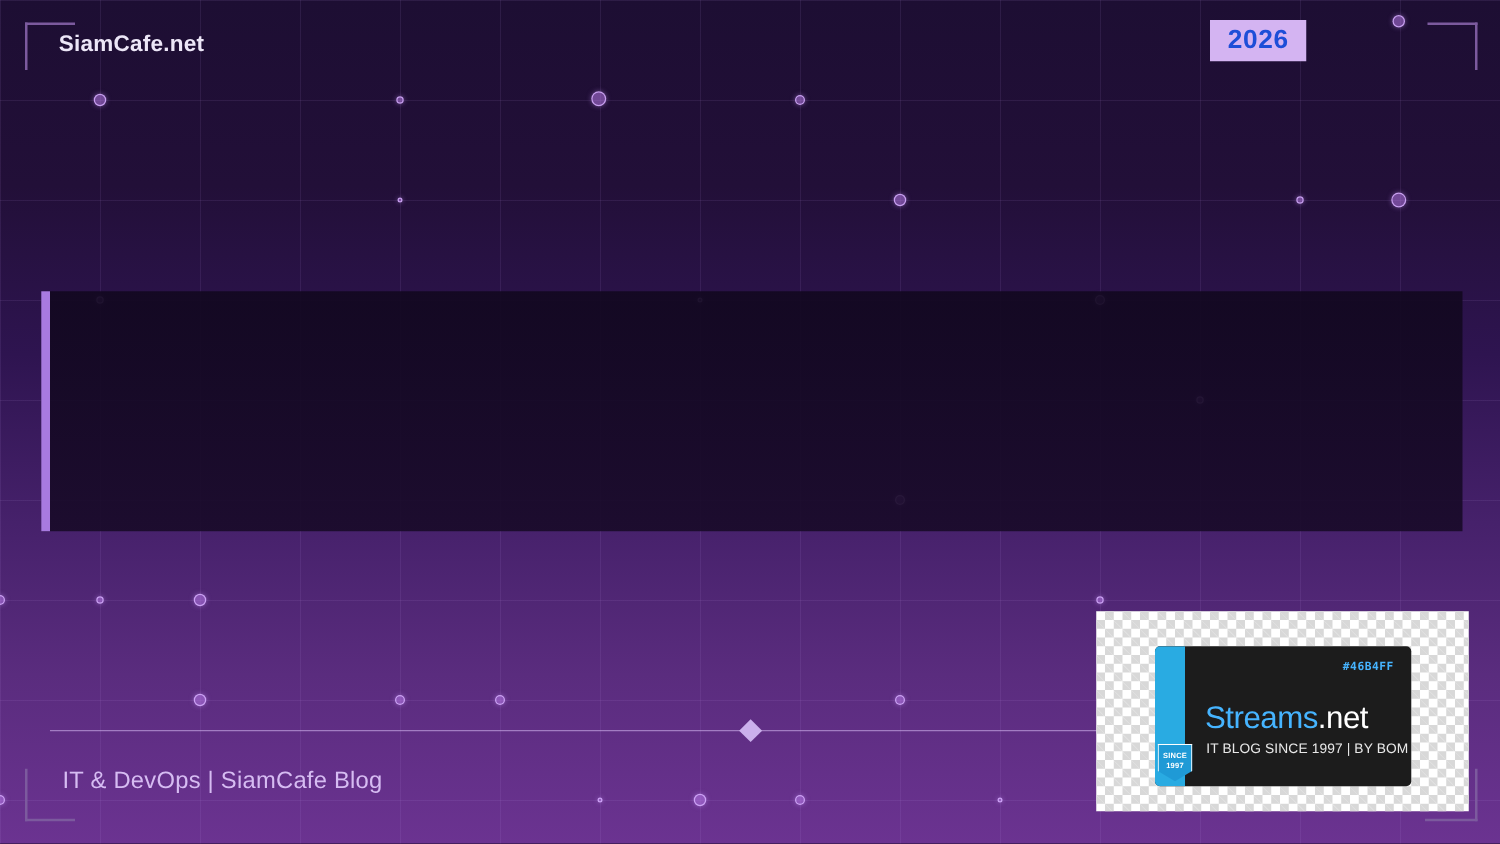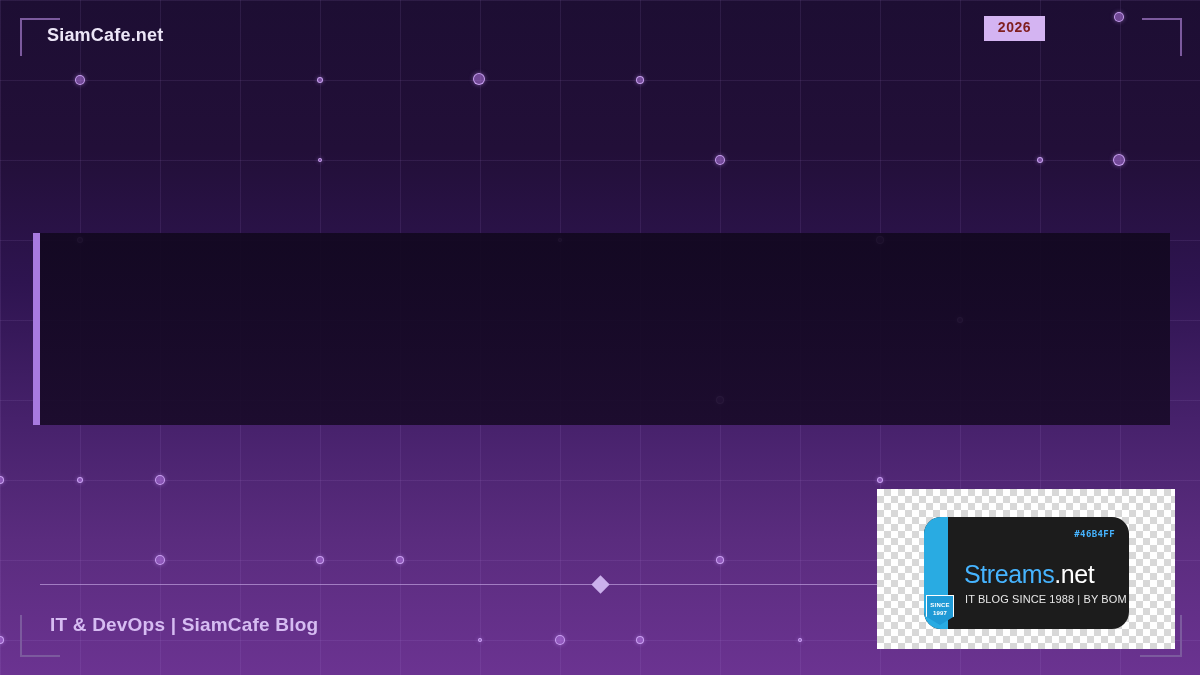--- a/index.html
+++ b/index.html
@@ -71,22 +71,22 @@
     color:#ece6f7;
     letter-spacing:.2px;
     white-space:nowrap;
   }
 
   .year-badge {
     position:absolute;
     right:155px; top:16px;
     padding:4px 14px 6px 14px;
     background:#d4b4f2;
-    color:#7f1d1d;
-    font-size:14px;
+    color:#1d4ed8;
+    font-size:21px;
     font-weight:bold;
     letter-spacing:.5px;
     line-height:1.1;
   }
 
   
   .title-panel {
     position:absolute;
     left:33px; top:233px;
     width:1137px; height:192px;
@@ -126,42 +126,41 @@
     background:#cbb0ec;
     transform:rotate(45deg);
   }
   .footer-text {
     position:absolute;
     left:50px; top:614px;
     font-size:19px;
     color:#d6bcf2;
     letter-spacing:.2px;
     white-space:nowrap;
-    font-weight:bold;
   }
 
   
   .logo-card {
     position:absolute;
     left:877px; top:489px;
     width:298px; height:160px;
     background-color:#ffffff;
     background-image:
       linear-gradient(45deg, #d8d8d8 25%, transparent 25%, transparent 75%, #d8d8d8 75%),
       linear-gradient(45deg, #d8d8d8 25%, transparent 25%, transparent 75%, #d8d8d8 75%);
     background-size:14px 14px;
     background-position:0 0, 7px 7px;
     overflow:hidden;
   }
   .logo-inner {
     position:absolute;
     left:47px; top:28px;
     width:205px; height:112px;
     background:#1c1c1c;
-    border-radius:17px;
+    border-radius:4px;
     overflow:hidden;
   }
   .logo-bar {
     position:absolute;
     left:0; top:0;
     width:24px; height:112px;
     background:#29abe2;
   }
   .ribbon {
     position:absolute;
@@ -271,17 +270,17 @@
 
   <div class="logo-card">
     <div class="logo-inner">
       <div class="logo-bar"></div>
       <div class="ribbon">
         <div>SINCE</div>
         <div>1997</div>
       </div>
       <div class="hex-label">#46B4FF</div>
       <div class="logo-title"><span>Streams</span><span class="tld">.net</span></div>
-      <div class="logo-tag">IT BLOG SINCE 1988 | BY BOM</div>
+      <div class="logo-tag">IT BLOG SINCE 1997 | BY BOM</div>
     </div>
   </div>
 
 </div>
 
 </body></html>

